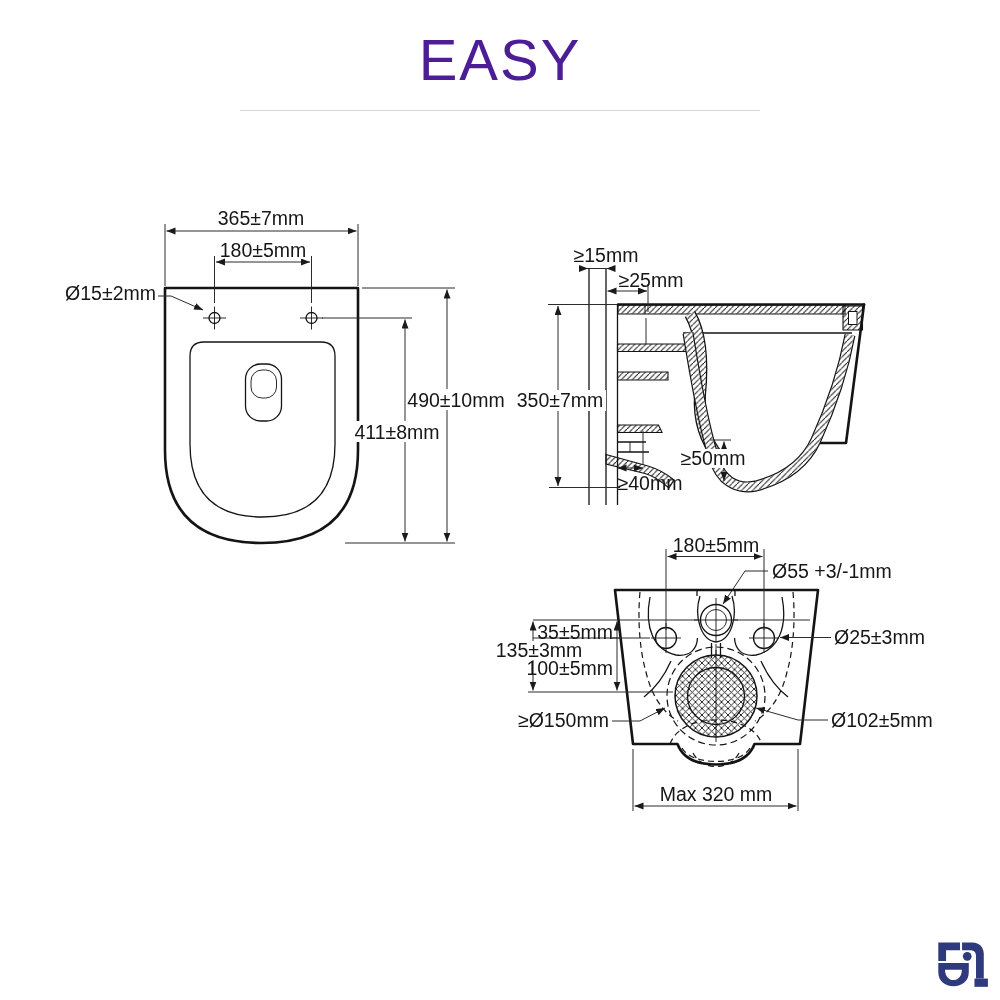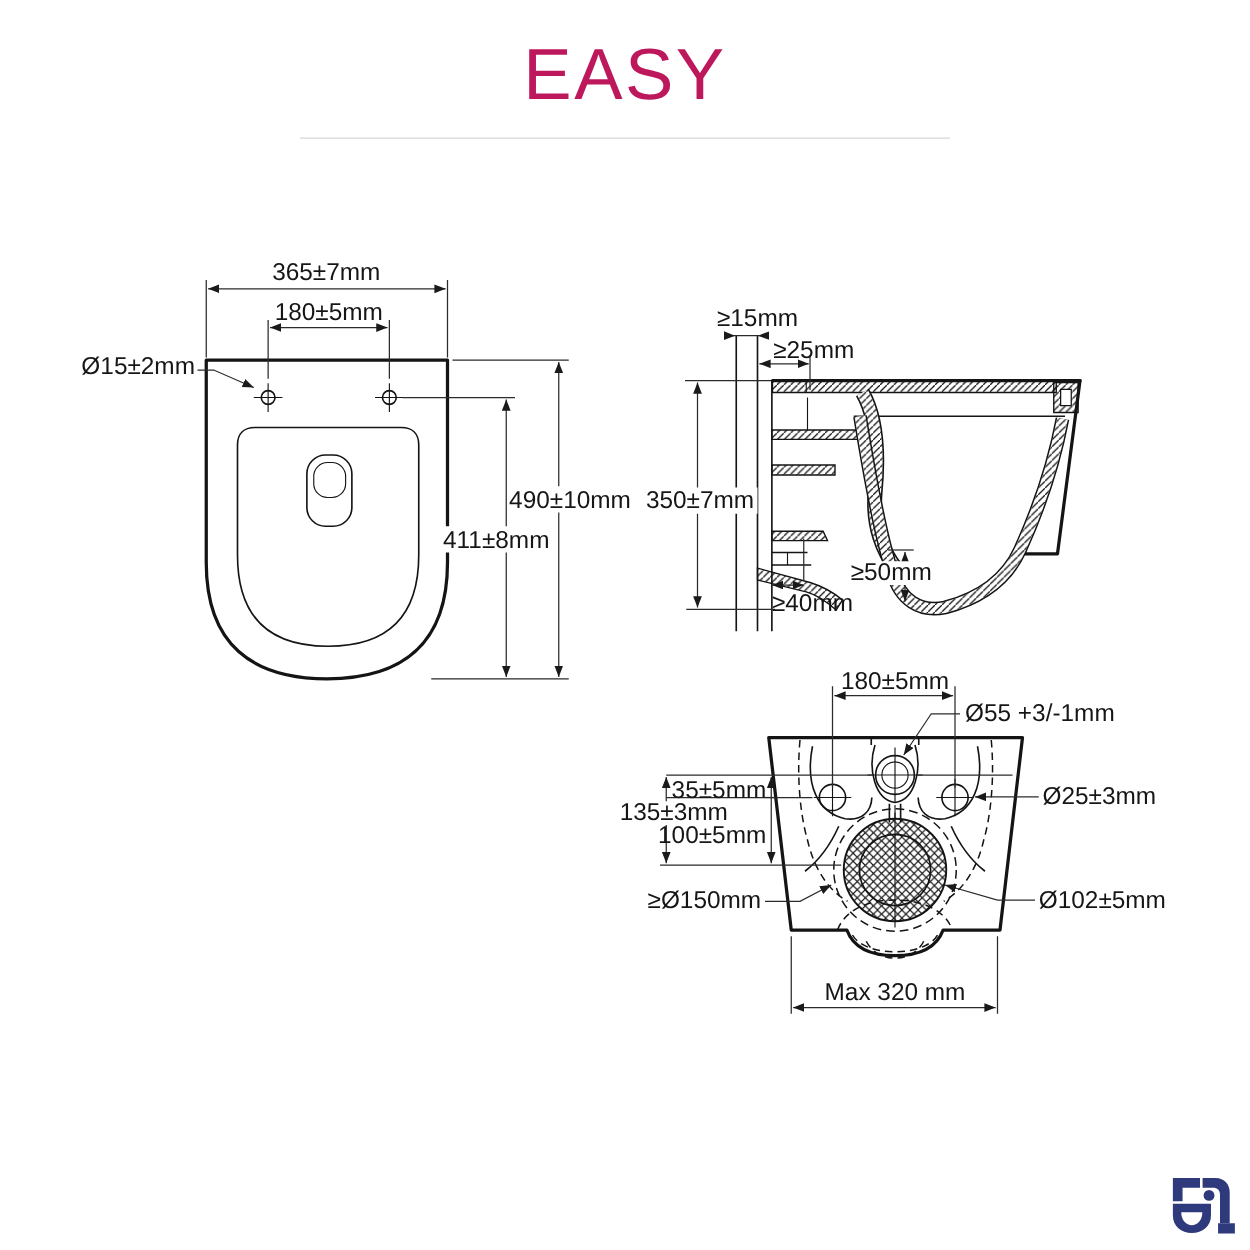--- a/index.html
+++ b/index.html
@@ -1,19 +1,19 @@
 <!DOCTYPE html>
 <html><head>
 <meta charset="utf-8">
 <style>
   html,body{margin:0;padding:0;background:#ffffff;}
   #stage{position:relative;width:1000px;height:1000px;background:#ffffff;overflow:hidden;
          font-family:"Liberation Sans",sans-serif;}
   .title{position:absolute;top:26px;left:0;width:1000px;text-align:center;
-         font-size:58px;font-weight:500;letter-spacing:2px;color:#be185d;}
+         font-size:58px;font-weight:500;letter-spacing:2px;color:#4c1d95;}
   .divider{position:absolute;top:110px;left:240px;width:520px;height:1px;background:#d8d8d8;}
   svg{position:absolute;left:0;top:0;}
   .dim{font-family:"Liberation Sans",sans-serif;font-size:19.5px;font-weight:500;
        fill:#161616;dominant-baseline:central;}
   .thick{stroke:#141414;stroke-width:2.6;fill:none;stroke-linejoin:round;stroke-linecap:round;}
   .thin{stroke:#141414;stroke-width:1.3;fill:none;}
   .hairline{stroke:#141414;stroke-width:0.9;fill:none;}
   .dimline{stroke:#2b2b2b;stroke-width:1;fill:none;}
   .hatchfill{fill:url(#hatch);stroke:#141414;stroke-width:1.1;}
   .dashed{stroke:#141414;stroke-width:1.2;fill:none;stroke-dasharray:6 4;}

